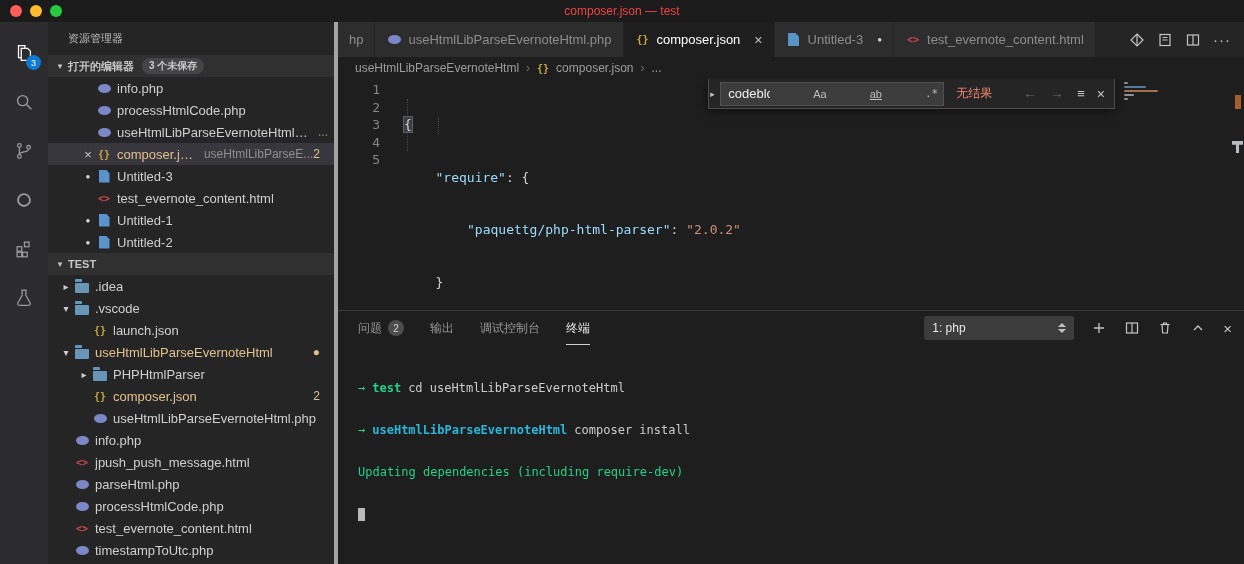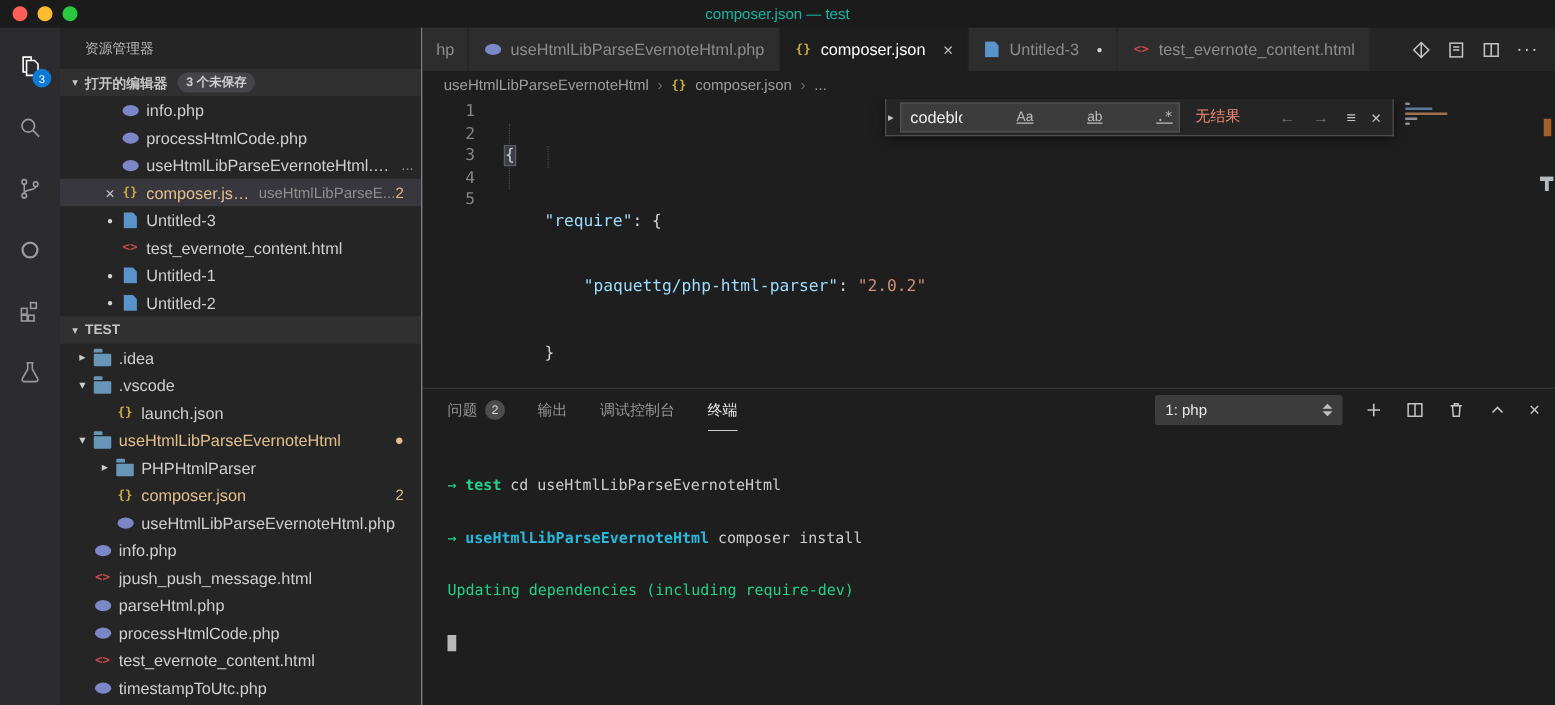--- a/index.html
+++ b/index.html
@@ -1,34 +1,34 @@
 <!DOCTYPE html>
 <html><head>
 <meta charset="utf-8">
 <style>
   * { box-sizing: border-box; margin: 0; padding: 0; }
   html,body { width:1244px; height:564px; overflow:hidden; }
   body { background:#1e1e1e; font-family:"Liberation Sans","DejaVu Sans",sans-serif; color:#cccccc; }
 
   
-  .titlebar { height:22px; background:#1b1b1b; position:relative; display:flex; align-items:center; justify-content:center; font-size:12px; color:#14b8a6; }
+  .titlebar { height:22px; background:#1b1b1b; position:relative; display:flex; align-items:center; justify-content:center; font-size:12px; color:#ef4444; }
   .traffic { position:absolute; left:10px; top:5px; display:flex; gap:8px; }
   .tl { width:12px; height:12px; border-radius:50%; }
   .tl.red{background:#ff5f57}.tl.yel{background:#febc2e}.tl.grn{background:#28c840}
 
   .workbench { display:flex; height:542px; }
 
   
   .activitybar { width:48px; background:#2c2c2e; display:flex; flex-direction:column; align-items:center; padding-top:6px; flex:none; }
   .ab-item { width:48px; height:49px; display:flex; align-items:center; justify-content:center; position:relative; color:#9a9a9a; }
   .ab-item.active { color:#ffffff; }
   .ab-badge { position:absolute; right:7px; bottom:7px; background:#0e7ad6; color:#fff; font-size:9px; min-width:15px; height:15px; border-radius:50%; display:flex; align-items:center; justify-content:center; }
 
   
-  .sidebar { width:290px; background:#252526; border-right:1px solid #a3a3a3; display:flex; flex-direction:column; font-size:13px; overflow:hidden; flex:none; }
+  .sidebar { width:290px; background:#252526; border-right:4px solid #a3a3a3; display:flex; flex-direction:column; font-size:13px; overflow:hidden; flex:none; }
   .sidebar-title { height:33px; display:flex; align-items:center; padding-left:20px; font-size:11px; color:#bababa; flex:none; }
   .section-header { height:22px; background:#303031; display:flex; align-items:center; padding-left:4px; font-size:11px; font-weight:bold; color:#c5c5c5; flex:none; }
   .chevslot { width:16px; text-align:center; font-size:9px; color:#c5c5c5; flex:none; }
   .pill { margin-left:8px; background:#454549; border-radius:9px; padding:1px 7px; font-size:10px; font-weight:bold; color:#cccccc; }
 
   .row { height:22px; display:flex; align-items:center; padding-right:6px; color:#cfcfcf; overflow:hidden; white-space:nowrap; flex:none; }
   .row.selected { background:#37373d; }
   .row .slot { width:16px; flex:none; text-align:center; font-size:8px; color:#d4d4d4; }
   .row .slot.x { font-size:13px; color:#c8c8c8; }
   .row .slot.chev { font-size:10px; color:#cccccc; }
@@ -76,21 +76,21 @@
   .bracket-hl { background:#3a3d41; outline:1px solid #5e5e66; }
   .ind1 { display:inline-block; width:31.5px; }
   .ind2 { display:inline-block; width:63px; }
   .guide { position:absolute; border-left:1px dotted #4a4a4a; width:0; }
 
   
   .find { position:absolute; top:0; right:129px; width:407px; height:30px; background:#252526; border:1px solid #4d4d4d; border-top:none; box-shadow:0 2px 8px rgba(0,0,0,.5); display:flex; align-items:center; gap:4px; padding-right:2px; font-family:"Liberation Sans",sans-serif; font-size:12px; z-index:5; }
   .find-toggle { width:15px; text-align:center; font-size:9px; color:#c5c5c5; }
   .find-input { width:224px; height:24px; background:#3c3c3c; border:1px solid #515151; color:#eeeeee; display:flex; align-items:center; padding:0 5px 0 7px; font-size:13px; flex:none;gap:36px; }
   .find-input .q { flex:1; overflow:hidden; }
-  .find-opt { color:#bdbdbd; font-size:11px; margin-left:7px; flex:none;text-decoration:underline; }
+  .find-opt { color:#bdbdbd; font-size:11px; margin-left:7px; flex:none; }
   .find-opt.ww { text-decoration:underline; }
   .find-opt.rx { font-family:"DejaVu Sans Mono",monospace; }
   .find-results { color:#f48771; margin:0 4px 0 8px; min-width:54px; }
   .find-nav { color:#6d6d6d; font-size:13px; padding:0 5px; }
   .find-sel { color:#c5c5c5; font-size:13px; padding:0 5px; }
   .find-close { color:#c5c5c5; font-size:14px; padding:0 7px 0 3px; }
 
   
   .minimap { position:absolute; top:3px; right:80px; width:40px; }
   .minimap div { height:2px; margin-bottom:2px; border-radius:1px; }

